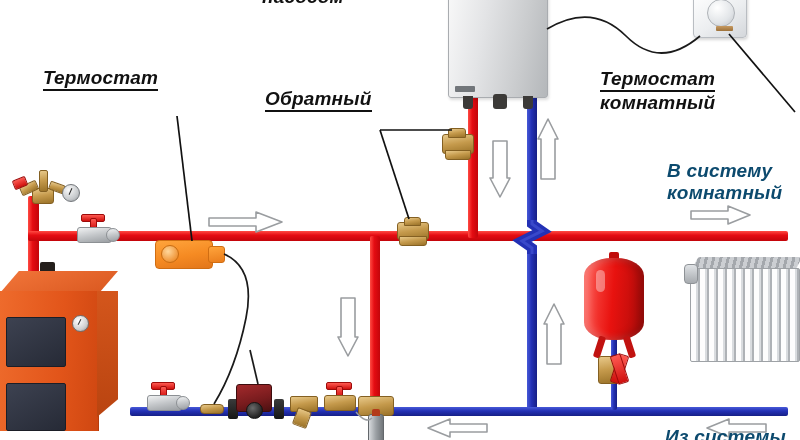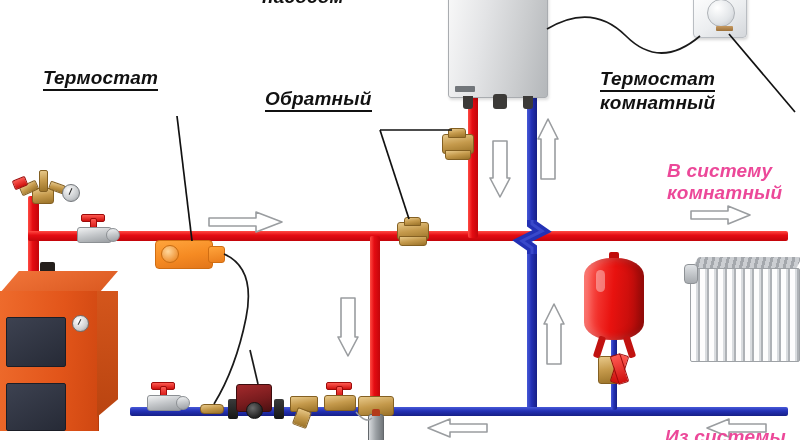--- a/index.html
+++ b/index.html
@@ -6,21 +6,21 @@
   html,body{margin:0;padding:0;background:#ffffff;}
   body{width:800px;height:440px;overflow:hidden;
        font-family:"Liberation Sans","DejaVu Sans",sans-serif;}
   #stage{position:relative;width:800px;height:440px;background:#fff;overflow:hidden;}
 
   
   .lbl{position:absolute;font-weight:bold;font-style:italic;color:#111;
        line-height:1.12;letter-spacing:.2px;white-space:nowrap;}
   .lbl .l1,.lbl .l2{display:block;}
   .lbl .l1{border-bottom:2px solid #111;padding-bottom:1px;}
-  .lbl.red{color:#ec4899;}
+  .lbl.red{color:#0c4a6e;}
   .lbl.red .l1{border-bottom:none;}
   .lbl.ctr{text-align:center;}
 
   
   svg.lead{position:absolute;left:0;top:0;width:800px;height:440px;overflow:visible;pointer-events:none;}
 
   
   .pipe{position:absolute;}
   .red-h{background:linear-gradient(#ff4b43,#e50c12 42%,#c3050a);border-radius:2px;}
   .red-v{background:linear-gradient(90deg,#ff4b43,#e50c12 42%,#c3050a);border-radius:2px;}

